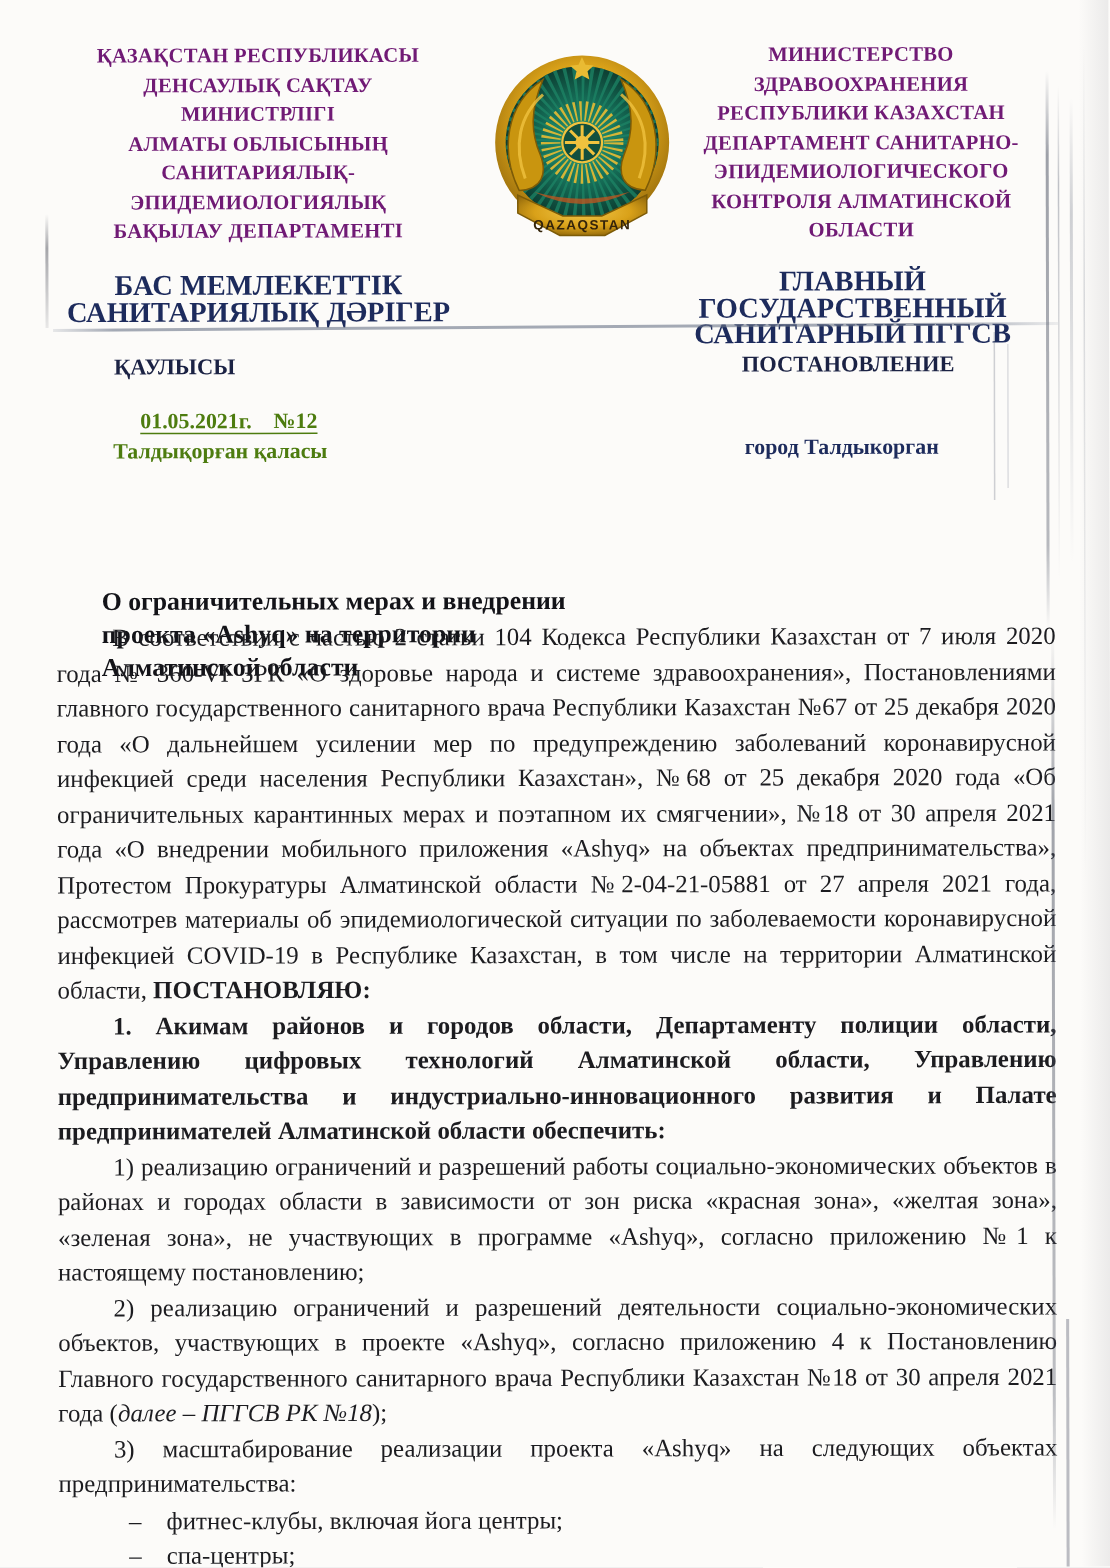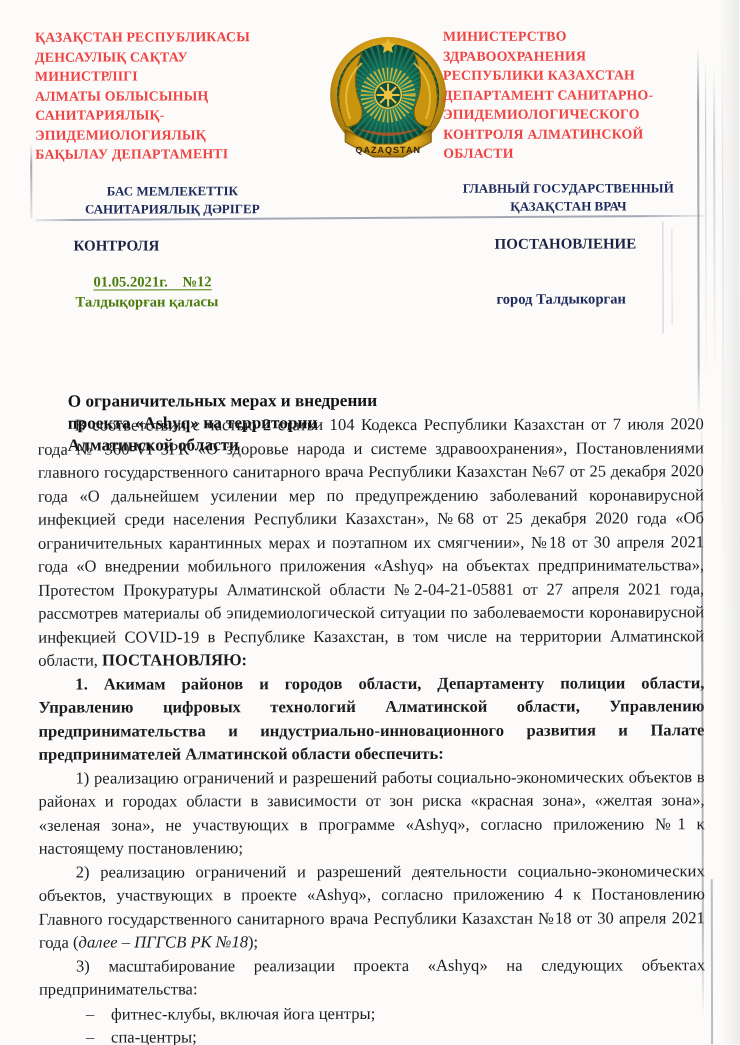--- a/index.html
+++ b/index.html
@@ -4,27 +4,27 @@
 <style>
   html,body{margin:0;padding:0;background:#e8e8e8;}
   .page{
     position:relative;width:740px;height:1045px;margin:0 auto;
     background:#fcfbf9;overflow:hidden;
     font-family:"Liberation Serif","DejaVu Serif",serif;
     color:#1c1c20;
   }
   .tilt{position:absolute;inset:0;transform:rotate(-0.12deg);}
   
-  .org{position:absolute;text-align:left;font-weight:bold;color:#ef4444;
+  .org{position:absolute;text-align:center;font-weight:bold;color:#701a75;
        font-size:13.8px;line-height:19.5px;white-space:pre-line;letter-spacing:.2px;}
   .org-left{left:36px;top:27px;width:274px;}
   .org-right{left:444px;top:27px;width:262px;}
   .emblem-wrap{position:absolute;left:327px;top:31px;width:124px;height:140px;}
   .official{position:absolute;text-align:center;font-weight:bold;color:#1d2b5c;
-            font-size:13px;line-height:17.5px;white-space:pre-line;}
+            font-size:19px;line-height:17.5px;white-space:pre-line;}
   .official-left{left:36px;top:182px;width:274px;}
   .official-right{left:424px;top:180px;width:290px;}
   .doctype{position:absolute;font-weight:bold;color:#1b2244;font-size:15px;text-align:center;}
   .doctype-left{left:22px;top:237px;width:190px;}
   .doctype-right{left:448px;top:236px;width:236px;}
   .dateblock{position:absolute;left:76px;top:272px;font-weight:bold;color:#4d7c0f;
              font-size:14.6px;line-height:19px;}
   .datenum{display:inline-block;margin-left:18px;white-space:pre;
            text-decoration:underline;text-underline-offset:3px;}
   .place-left{display:block;margin-top:1px;text-align:right;}
@@ -120,23 +120,23 @@
 ЗДРАВООХРАНЕНИЯ
 РЕСПУБЛИКИ КАЗАХСТАН
 ДЕПАРТАМЕНТ САНИТАРНО-
 ЭПИДЕМИОЛОГИЧЕСКОГО
 КОНТРОЛЯ АЛМАТИНСКОЙ
 ОБЛАСТИ</div>
 
     <div class="official official-left">БАС МЕМЛЕКЕТТІК
 САНИТАРИЯЛЫҚ ДӘРІГЕР</div>
     <div class="official official-right">ГЛАВНЫЙ ГОСУДАРСТВЕННЫЙ
-ҚАЗАҚСТАН ВРАЧ</div>
+САНИТАРНЫЙ ПГГСВ</div>
 
-    <div class="doctype doctype-left">КОНТРОЛЯ</div>
+    <div class="doctype doctype-left">ҚАУЛЫСЫ</div>
     <div class="doctype doctype-right">ПОСТАНОВЛЕНИЕ</div>
 
     <div class="dateblock">
       <span class="datenum">01.05.2021г.    №12</span>
       <span class="place-left">Талдықорған қаласы</span>
     </div>
     <div class="place-right">город Талдыкорган</div>
 
     <div class="doc-title">О ограничительных мерах и внедрении
 проекта «Ashyq» на территории

